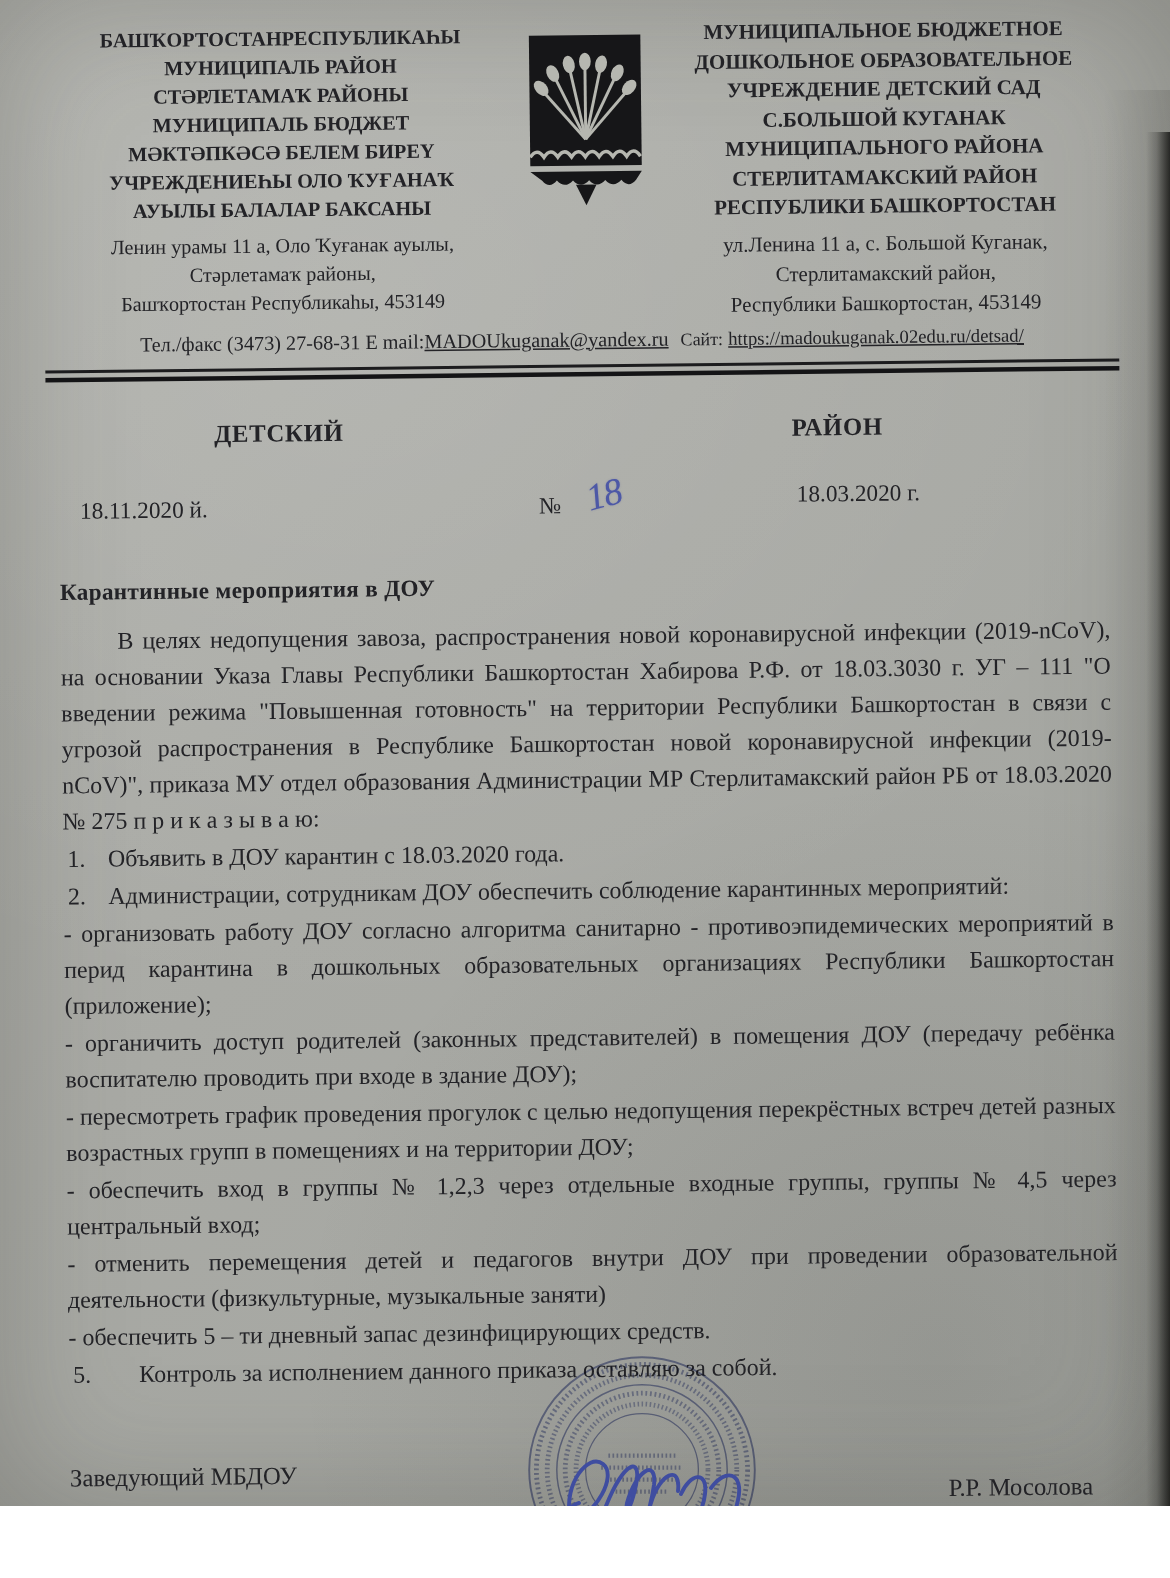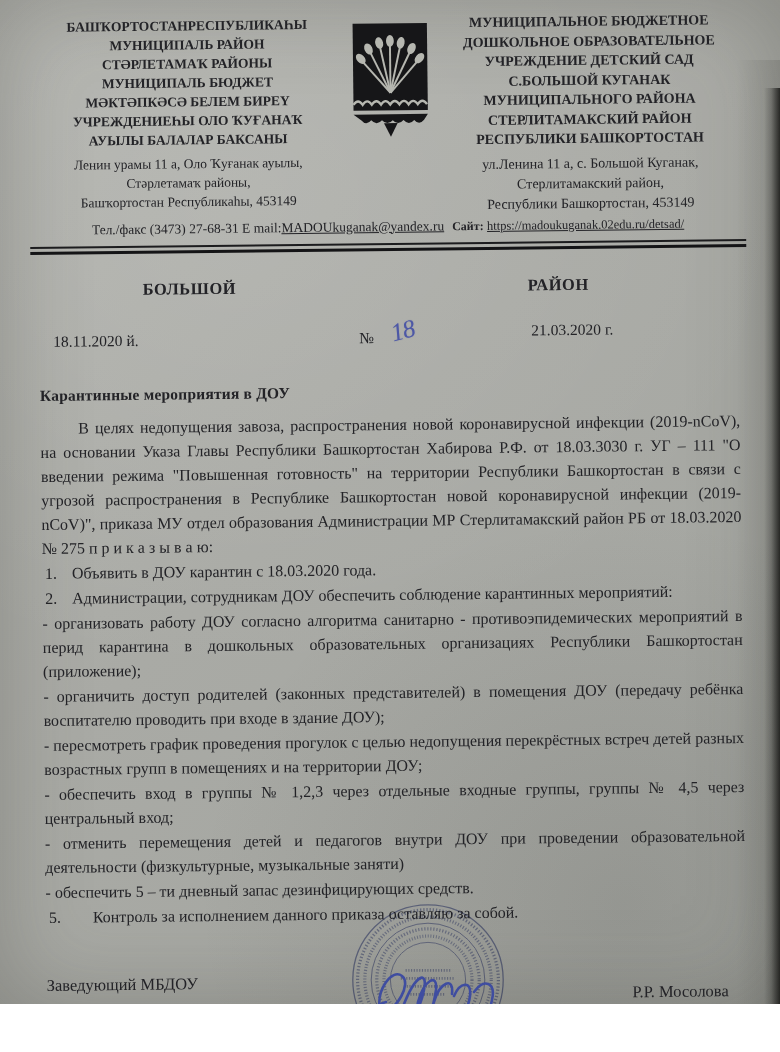--- a/index.html
+++ b/index.html
@@ -30,21 +30,21 @@
   .header{display:flex;}
   .org-col{text-align:center;font-weight:bold;}
   .org-left{width:302px;font-size:13.5px;line-height:19px;}
   .org-right{flex:1;font-size:14px;line-height:19.5px;}
   .addr{font-weight:normal;margin-top:5px;}
   .addr-left{font-size:13.5px;line-height:19px;}
   .addr-right{font-size:14px;line-height:20px;}
   .emblem-wrap{width:104px;flex:none;display:flex;justify-content:center;padding-top:8px;}
   .contact-line{text-align:center;margin-top:3px;font-size:13.5px;white-space:nowrap;}
   .contact-line .u{text-decoration:underline;}
-  .contact-line .site-label{font-size:12px;font-weight:bold;margin-left:8px;}
+  .contact-line .site-label{font-size:12px;font-weight:normal;margin-left:8px;}
   .contact-line .site-url{font-size:12.5px;text-decoration:underline;}
   .rules{margin:8px -8px 0 -8px;}
   .rule-thin{border-top:2px solid #1c1c1e;}
   .rule-thick{border-top:3px solid #141416;margin-top:3px;}
   .order-titles{display:flex;justify-content:space-between;padding:26px 150px 0 104px;
     font-weight:bold;font-size:16.5px;letter-spacing:.5px;}
   .date-row{position:relative;height:34px;margin-top:24px;font-size:15.5px;}
   .date-bashkir{position:absolute;left:14px;top:8px;}
   .number-sign{position:absolute;left:320px;top:8px;}
   .number-hand{
@@ -138,29 +138,29 @@
       <span>Тел./факс (3473) 27-68-31 E mail:</span><span class="u">MADOUkuganak@yandex.ru</span><span class="site-label">Сайт:</span>
       <span class="site-url">https://madoukuganak.02edu.ru/detsad/</span>
     </div>
 
     <div class="rules">
       <div class="rule-thin"></div>
       <div class="rule-thick"></div>
     </div>
 
     <div class="order-titles">
-      <span>БОЛЬШОЙ</span>
+      <span>ДЕТСКИЙ</span>
       <span>РАЙОН</span>
     </div>
 
     <div class="date-row">
       <span class="date-bashkir">18.11.2020 й.</span>
       <span class="number-sign">№</span>
       <span class="number-hand">18</span>
-      <span class="date-russian">21.03.2020 г.</span>
+      <span class="date-russian">18.03.2020 г.</span>
     </div>
 
     <div class="subject">Карантинные мероприятия в ДОУ</div>
 
     <div class="bodytext">
       <div class="intro">В целях недопущения завоза, распространения новой коронавирусной инфекции (2019-nCoV), на основании Указа Главы Республики Башкортостан Хабирова Р.Ф. от 18.03.3030 г. УГ – 111 "О введении режима "Повышенная готовность" на территории Республики Башкортостан в связи с угрозой распространения в Республике Башкортостан новой коронавирусной инфекции (2019-nCoV)", приказа МУ отдел образования Администрации МР Стерлитамакский район РБ от 18.03.2020 № 275 п р и к а з ы в а ю:</div>
 
       <div class="item">
         <span class="num">1.</span>
         <span class="itext">Объявить в ДОУ карантин с 18.03.2020 года.</span>

